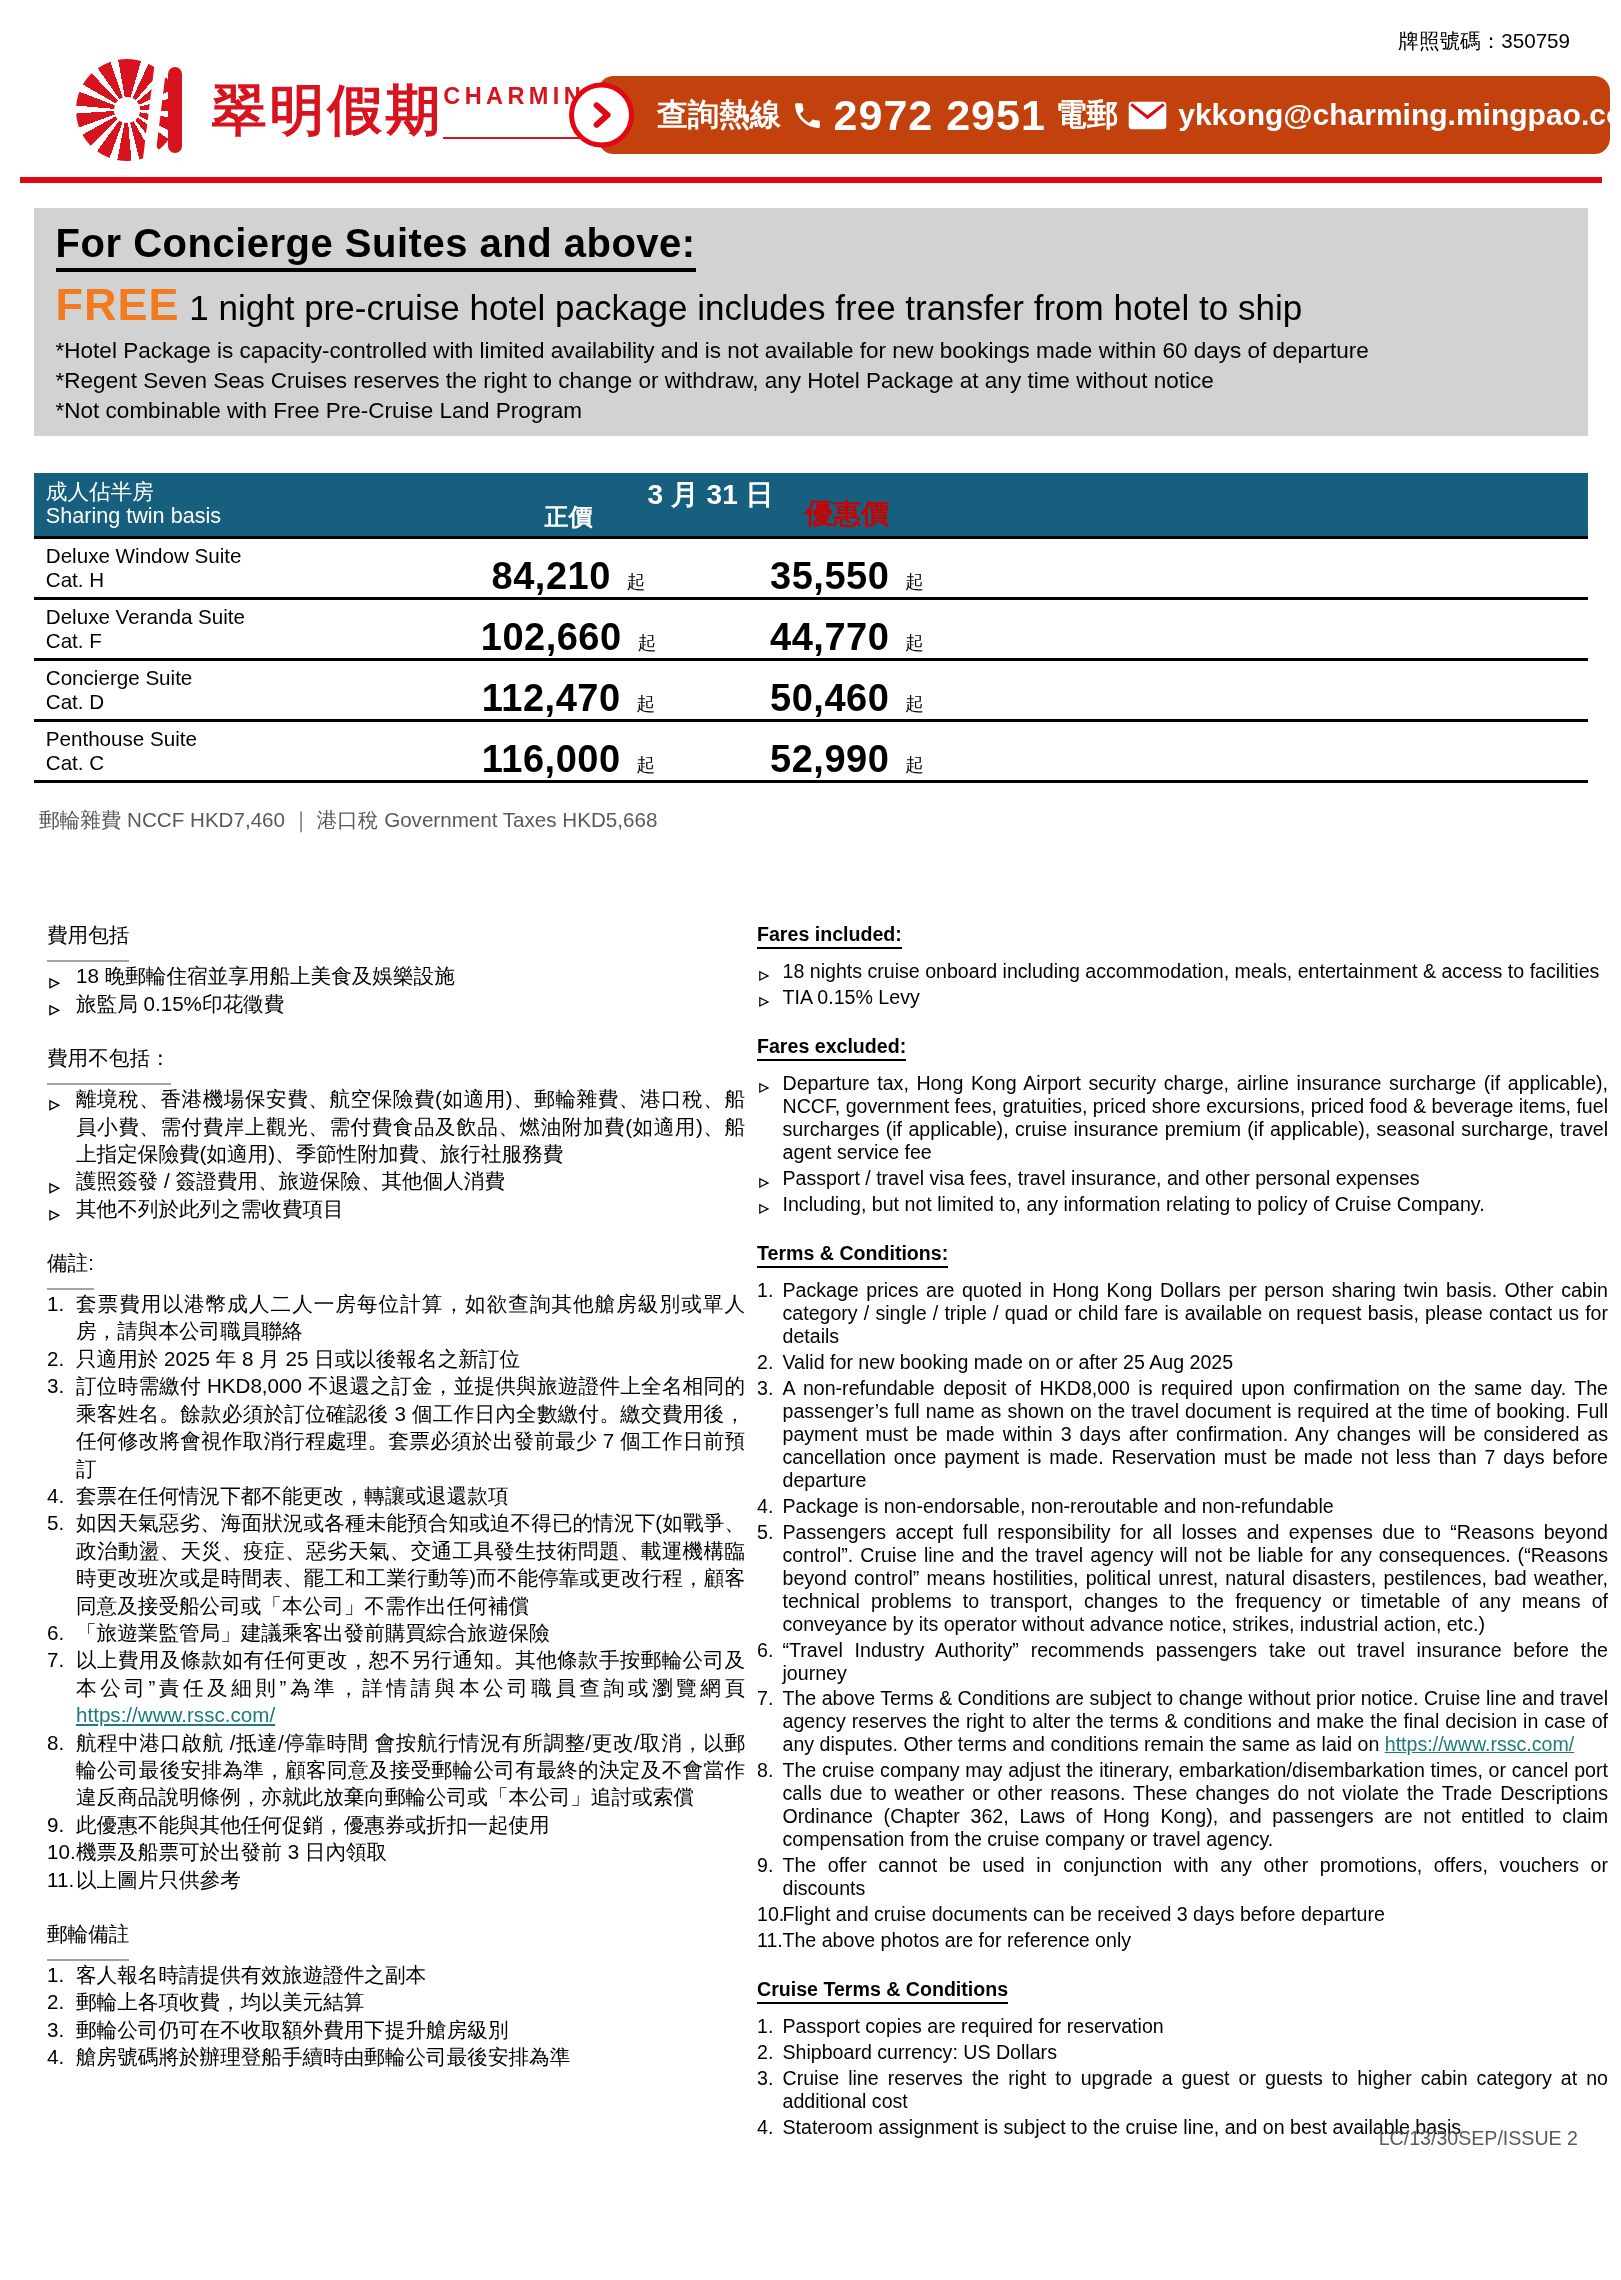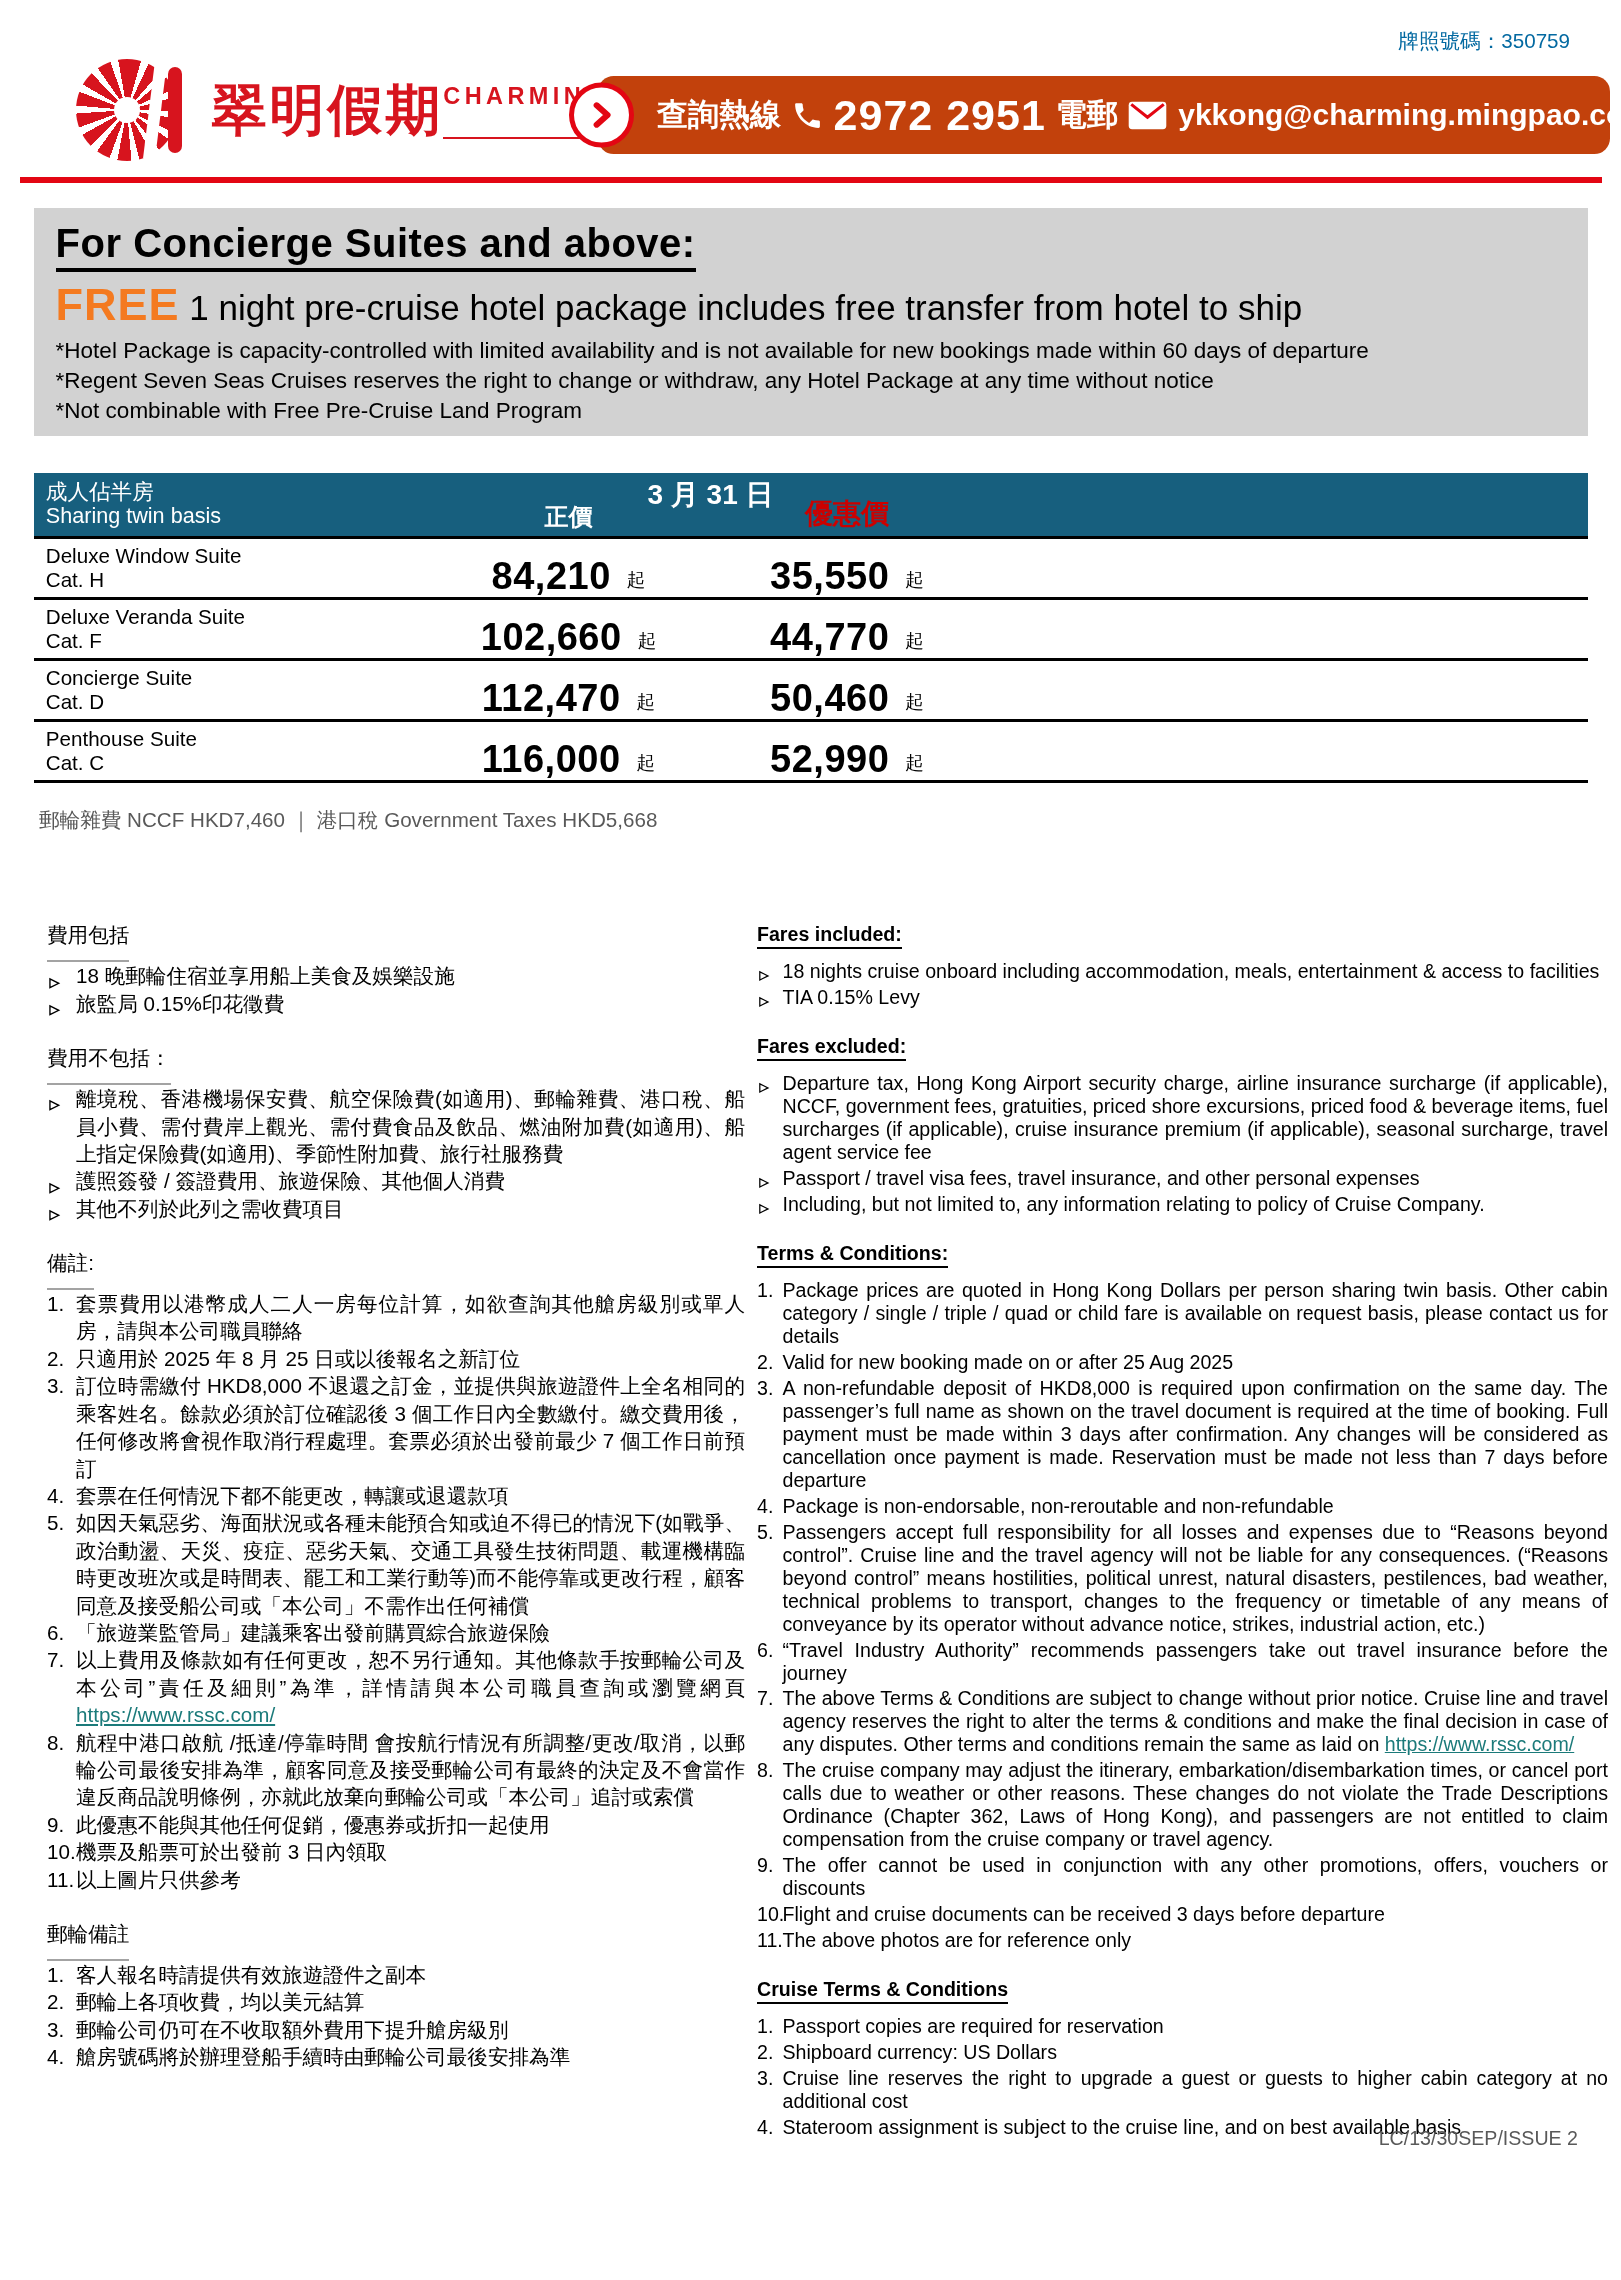--- a/index.html
+++ b/index.html
@@ -2,21 +2,21 @@
 <html><head>
 <meta charset="utf-8">
 <style>
   html,body { margin:0; padding:0; background:#ffffff; }
   .page {
     position:relative; width:1621px; height:2281px; background:#ffffff;
     font-family:"Liberation Sans","DejaVu Sans",sans-serif; color:#000;
     overflow:hidden;
   }
   
-  .license { position:absolute; top:27.4px; right:51px; font-size:20.6px; color:#0369a1; }
+  .license { position:absolute; top:27.4px; right:51px; font-size:20.6px; color:#000000; }
 
   
   .logo { position:absolute; left:76px; top:57px; display:flex; align-items:center; gap:15.7px; }
   .sunburst { position:relative; width:120px; height:106px; }
   .rays { position:absolute; left:0; top:2px; width:102px; height:102px; border-radius:50%;
           background:repeating-conic-gradient(#d7141e 0deg 16deg,#ffffff 16deg 25deg); }
   .hole { position:absolute; left:38px; top:40px; width:25.5px; height:25.5px; background:#fff; border-radius:50%; }
   .slit { position:absolute; left:73px; top:3.9px; width:11.8px; height:98px; background:#fff; transform:rotate(7deg); }
   .bar  { position:absolute; right:13.7px; top:9.8px; width:14.7px; height:86px; background:#d7141e; border-radius:7.8px; }
   .logo-text { display:flex; flex-direction:row; }
@@ -53,21 +53,21 @@
 
   
   .ptable { position:absolute; left:34px; top:473px; width:1554px; }
   .t-head { position:relative; background:#175f7e; height:63px; border-bottom:3.9px solid #000; color:#fff; }
   .t-basis { position:absolute; left:11.8px; top:6.9px; font-size:21.6px; line-height:24.5px; }
   .t-date { position:absolute; left:412px; width:529px; top:2.9px; text-align:center; font-size:28px; font-weight:bold; }
   .t-reg  { position:absolute; left:412px; width:245px; bottom:2.9px; text-align:center; font-size:24px; font-weight:bold; }
   .t-promo{ position:absolute; left:676px; width:274px; bottom:2.9px; text-align:center; font-size:28px; font-weight:bold; color:#cc0000; }
   .t-row { position:relative; height:58px; border-bottom:3.9px solid #000; }
   .t-name { position:absolute; left:11.8px; top:4.9px; font-size:20.6px; line-height:24.5px; }
-  .t-price { position:absolute; top:16px; height:58px; display:flex; align-items:flex-start; justify-content:center; gap:16px; }
+  .t-price { position:absolute; top:8px; height:58px; display:flex; align-items:center; justify-content:center; gap:16px; }
   .t-price.p1 { left:412px; width:245px; }
   .t-price.p2 { left:676px; width:274px; }
   .price-big { font-size:38px; font-weight:600; letter-spacing:0.5px; }
   .price-qi { font-size:18.6px; padding-top:11.8px; }
   .t-footnote { position:absolute; left:39px; top:806px; font-size:20.6px; color:#595959; }
 
   
   .col-left  { position:absolute; left:47px;  top:921px; width:698px; font-size:20.6px; line-height:27.4px; }
   .col-right { position:absolute; left:757px; top:923px; width:851px; font-size:19.6px; line-height:23px; }
   .sec { margin-bottom:26.5px; }

